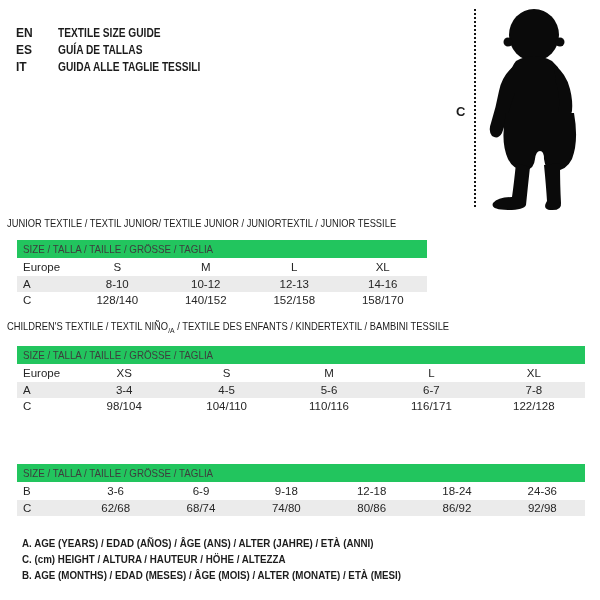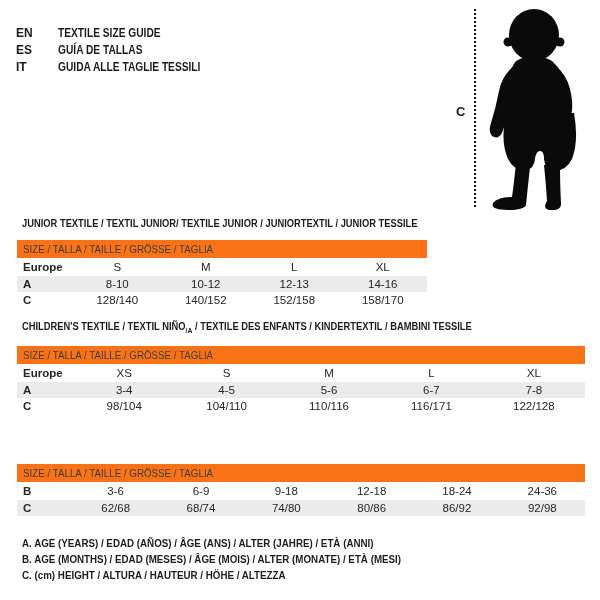--- a/index.html
+++ b/index.html
@@ -18,30 +18,30 @@
   .lang-row { display: flex; height: 17px; align-items: center; }
   .lang-code { width: 42px; font-weight: bold; font-size: 12px; }
   .lang-title { font-weight: bold; font-size: 12px; }
 
   
   .height-line { position: absolute; left: 474px; top: 9px; height: 198px; width: 0; border-left: 2px dotted #141414; }
   .height-label { position: absolute; left: 456px; top: 104px; font-weight: bold; font-size: 13px; }
   .silhouette { position: absolute; left: 486px; top: 7px; }
 
   
-  .table-title { position: absolute; left: 22px; font-weight: bold; font-size: 11px; line-height: 14px; }
+  .table-title { position: absolute; left: 7px; font-weight: normal; font-size: 11px; line-height: 14px; }
   .size-table { position: absolute; left: 17px; }
   .t1 { top: 240px; width: 410px; }
   .t2 { top: 346px; width: 568px; }
   .t3 { top: 464px; width: 568px; }
-  .size-bar { height: 18px; background: #f97316; display: flex; align-items: center; padding-left: 6px; font-size: 11.5px; color: #3d3d3d; }
+  .size-bar { height: 18px; background: #22c55e; display: flex; align-items: center; padding-left: 6px; font-size: 11.5px; color: #3d3d3d; }
   .trow { display: flex; align-items: center; height: 16px; font-size: 11.5px; color: #262626; }
   .trow-head { height: 18px; }
   .trow.shaded { background: #ebebeb; }
-  .tlabel { width: 56px; padding-left: 6px; font-weight: bold; }
+  .tlabel { width: 56px; padding-left: 6px; }
   .tcell { flex: 1; text-align: center; }
   sub.tiny { font-size: 8px; }
 
   
   .footnotes { position: absolute; left: 22px; top: 535px; }
   .footnote { height: 16px; font-weight: bold; font-size: 11.5px; display: flex; align-items: center; }
 </style>
 </head>
 <body>
 
@@ -163,18 +163,18 @@
     <div class="tcell">86/92</div>
     <div class="tcell">92/98</div>
   </div>
 </div>
 
 <div class="footnotes">
   <div class="footnote">
       <span class="cond">A. AGE (YEARS) / EDAD (AÑOS) / ÂGE (ANS) / ALTER (JAHRE) / ETÀ (ANNI)</span>
     </div>
   <div class="footnote">
-      <span class="cond">B. AGE (MONTHS) / EDAD (MESES) / ÂGE (MOIS) / ALTER (MONATE) / ETÀ (MESI)</span>
+      <span class="cond">C. (cm) HEIGHT / ALTURA / HAUTEUR / HÖHE / ALTEZZA</span>
     </div>
   <div class="footnote">
-      <span class="cond">C. (cm) HEIGHT / ALTURA / HAUTEUR / HÖHE / ALTEZZA</span>
+      <span class="cond">B. AGE (MONTHS) / EDAD (MESES) / ÂGE (MOIS) / ALTER (MONATE) / ETÀ (MESI)</span>
     </div>
 </div>
 
 </body></html>

